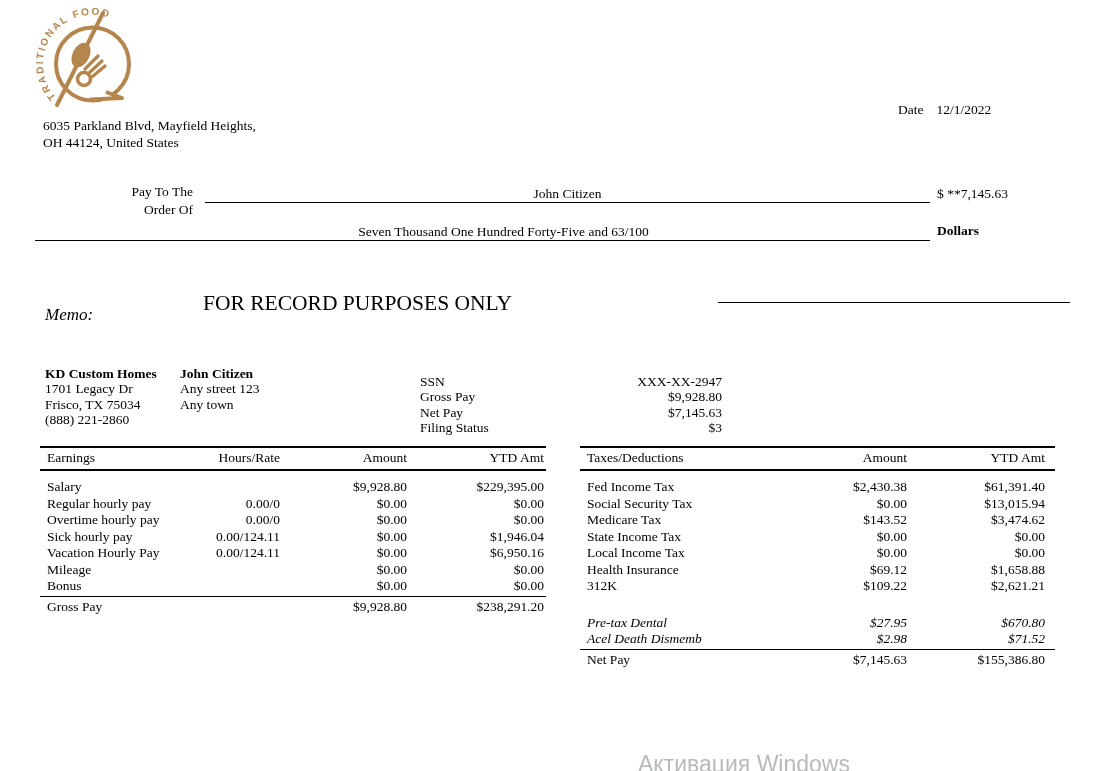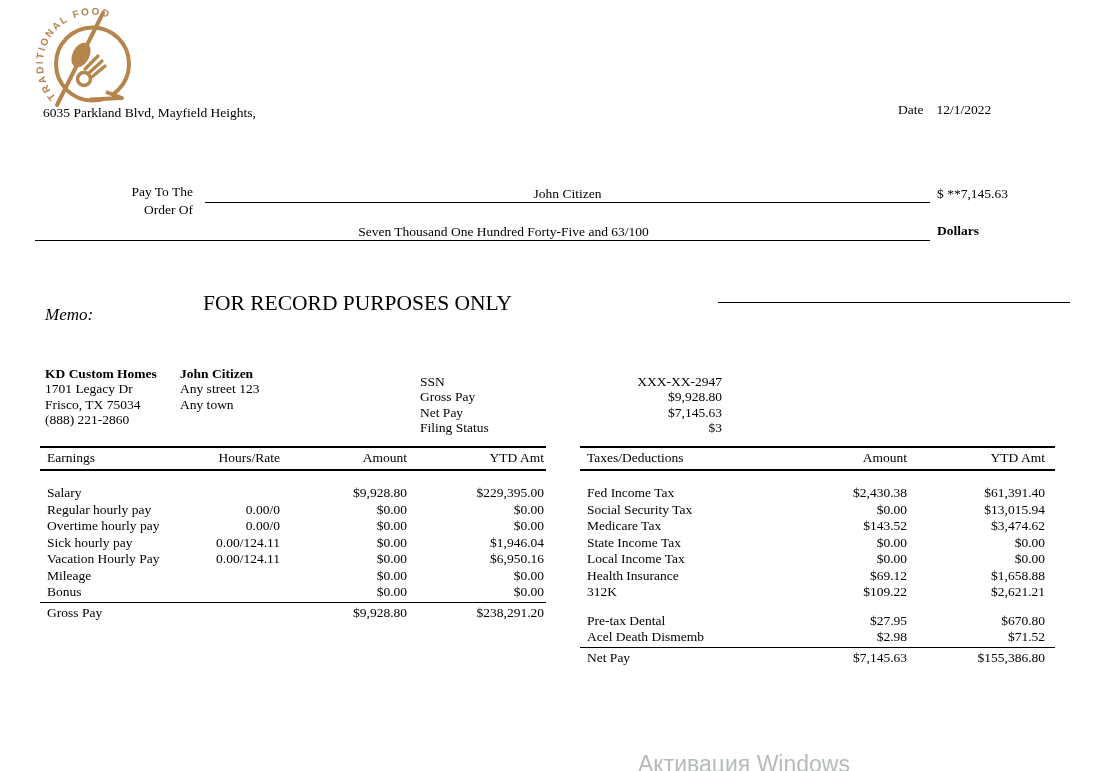--- a/index.html
+++ b/index.html
@@ -9,21 +9,21 @@
     font-family:"Liberation Serif","DejaVu Serif",serif; font-size:13.5px; color:#000;
   }
   .bold { font-weight:bold; }
 
   
   .logo { position:absolute; left:28px; top:6px; }
   .logo-stroke { stroke:#b5854e; }
   .logo-fill { fill:#b5854e; }
 
   
-  .addr { position:absolute; left:43px; top:104px; line-height:17px; }
+  .addr { position:absolute; left:43px; top:117px; line-height:17px; }
   .daterow { position:absolute; left:898px; top:102px; }
   .daterow .v { margin-left:13px; }
 
   
   .payto { position:absolute; left:80px; top:183px; width:113px; text-align:right; font-weight:normal; line-height:17.5px; }
   .payeeline { position:absolute; left:205px; top:184px; width:725px; height:19px;
                border-bottom:1.5px solid #000; text-align:center; line-height:19px; }
   .amount { position:absolute; left:937px; top:186px; }
   .wordsline { position:absolute; left:35px; top:222px; width:895px; height:19px;
                border-bottom:1.5px solid #000; text-align:center; line-height:19px; text-indent:42px; }
@@ -50,22 +50,22 @@
   .erow > :last-child { padding-right:2px; }
 
   
   .ttable { position:absolute; left:580px; top:446px; width:475px; }
   .trow { display:grid; grid-template-columns:200px 127px 148px; line-height:16.5px; }
   .trow > :first-child { padding-left:7px; }
   .trow > :nth-child(n+2) { text-align:right; }
   .trow > :last-child { padding-right:10px; }
 
   .thead { border-top:2px solid #000; border-bottom:2px solid #000; padding:2px 0 3px; line-height:16px; }
-  .tbody { padding-top:14px; }
-  .tgroup2 { margin-top:12px; }
+  .tbody { padding-top:8px; }
+  .tgroup2 { margin-top:20px;font-style:italic; }
   .ttotal { margin-top:1px; border-top:1.5px solid #000; padding-top:2px; }
 
   
   .watermark { position:absolute; left:638px; top:751px;
                font-family:"Liberation Sans","DejaVu Sans",sans-serif;
                font-size:23px; color:#b6babc; white-space:nowrap; }
 </style>
 </head>
 <body>
 
@@ -85,20 +85,21 @@
       </g>
     </g>
     <path id="logoTextArc" d="M 28 91 A 49 49 0 0 1 80 11.5" fill="none"></path>
     <text font-family="Liberation Sans, sans-serif" font-size="10" font-weight="bold" letter-spacing="2" fill="#b5854e" class="logo-fill">
       <textPath href="#logoTextArc">TRADITIONAL FOOD</textPath>
     </text>
   </svg>
 
   <div class="addr">
     <div>6035 Parkland Blvd, Mayfield Heights,</div>
+    <div>OH 44124, United States</div>
   </div>
 
   <div class="daterow">
     <span>Date</span><span class="v">12/1/2022</span>
   </div>
 
   <div class="payto">
     <div>Pay To The</div>
     <div>Order Of</div>
   </div>

